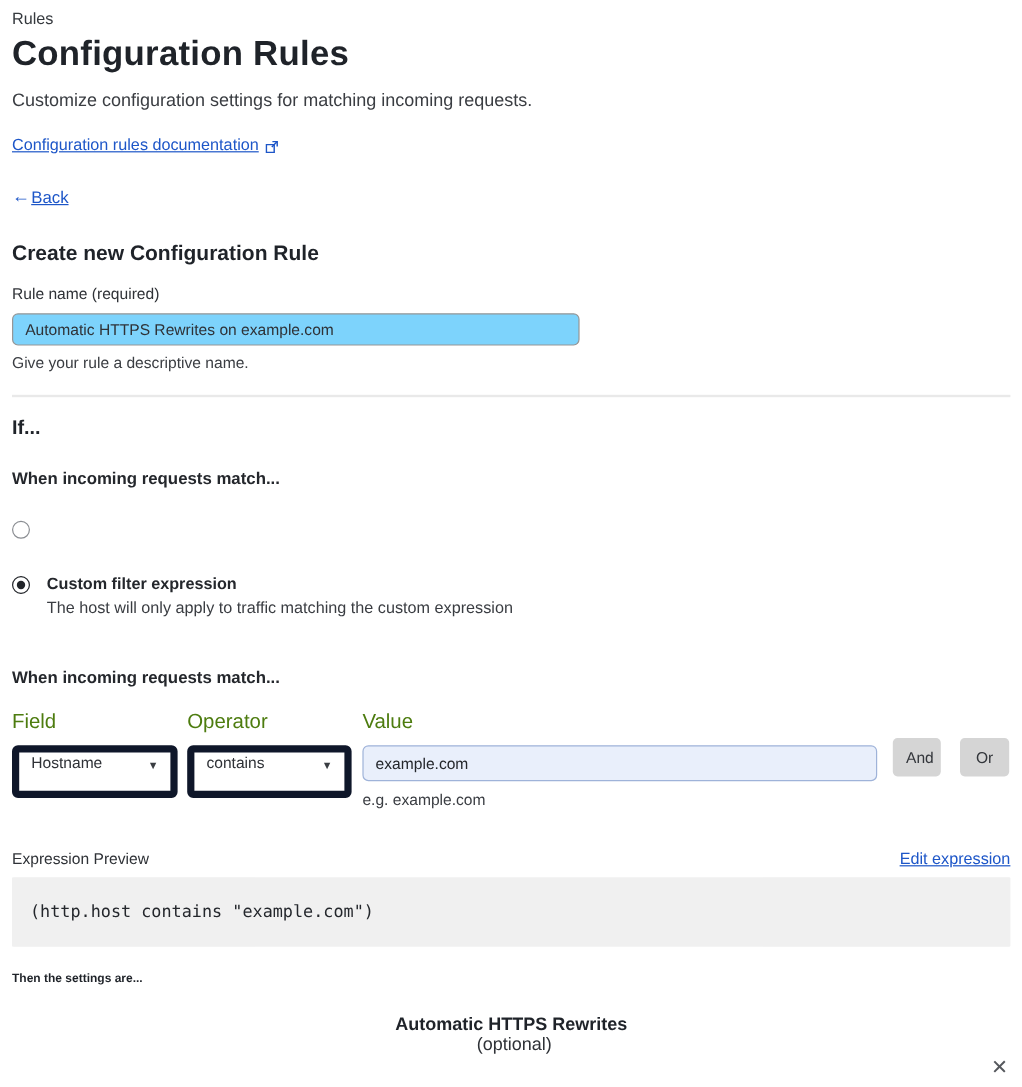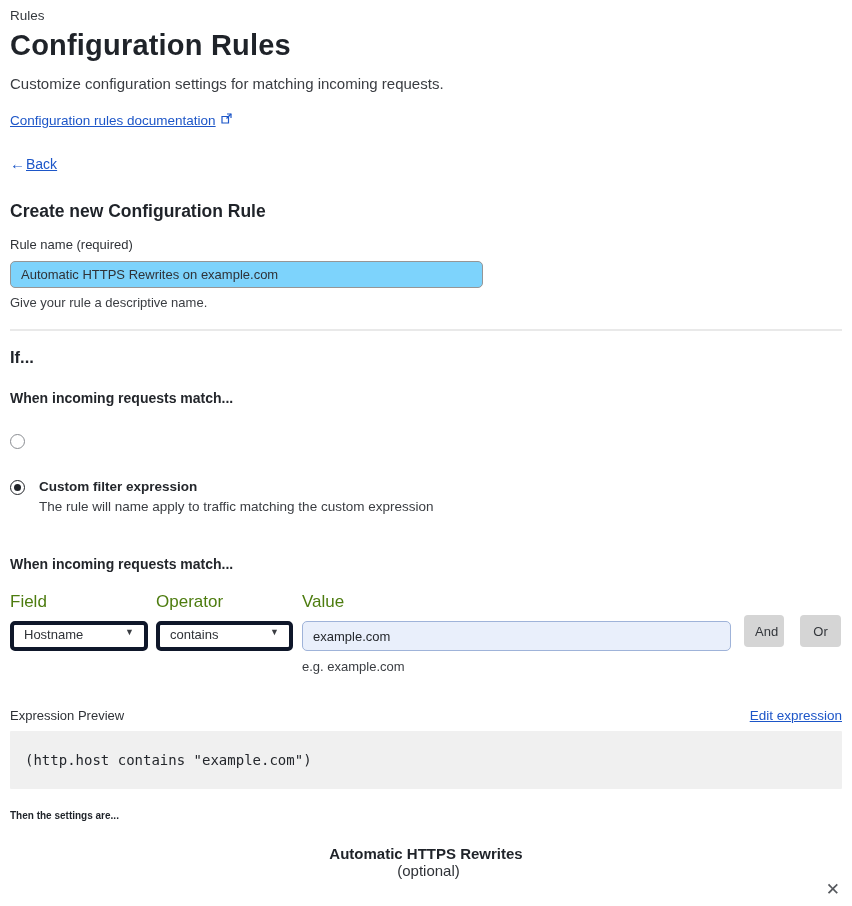--- a/index.html
+++ b/index.html
@@ -10,21 +10,21 @@
     color: #2f3237;
   }
   .container { padding: 8px 10px 0 10px; width: 852px; }
 
   
   .eyebrow { font-size: 13.5px; color: #35393e; font-weight: 400; }
   .page-title { font-size: 29px; font-weight: 700; color: #1f2329; margin-top: 6px; letter-spacing: .2px; }
   .subtitle { font-size: 15px; color: #3a3d42; margin-top: 13px; }
 
   a.link { color: #1d56c8; text-decoration: underline; cursor: pointer; }
-  .doc-link-row { margin-top: 21px; font-size: 13.5px; display: flex; align-items: flex-start; gap: 5px; }
+  .doc-link-row { margin-top: 21px; font-size: 13.5px; display: flex; align-items: flex-end; gap: 5px; }
   .ext-icon { display: inline-block; width: 11px; height: 11px; position: relative; }
   .ext-icon svg { display: block; }
 
   .back-row { margin-top: 27px; font-size: 14px; display: flex; align-items: center; }
   .back-arrow { color: #1d56c8; text-decoration: none; font-size: 15px; margin-right: 1px; }
 
   .section-heading { margin-top: 29px; font-size: 17.5px; font-weight: 700; color: #1f2329; }
 
   .field-label { margin-top: 15px; font-size: 13px; color: #2f3237; }
   .rule-name-input {
@@ -59,23 +59,23 @@
   .radio-desc { font-size: 13.5px; color: #3a3d42; margin-top: 5px; }
 
   .builder-heading { margin-top: 42px; font-size: 14px; font-weight: 700; color: #24272c; }
   .builder-row { margin-top: 20px; display: flex; align-items: flex-start; }
   .col-label { font-size: 17px; color: #4d7c0f; margin-bottom: 9px; }
   .col-field { width: 138px; margin-right: 8px; }
   .col-operator { width: 137px; margin-right: 9px; }
   .col-value { width: 429px; margin-right: 13px; }
 
   .select-box {
-    height: 30px; border: 4px solid #0f172a; border-radius: 5px;
-    background: #fff; display: flex; align-items: flex-start;
-    padding: 2px 10px; font-size: 13px; color: #2f3237; cursor: pointer;
+    height: 30px; border: 6px solid #0f172a; border-radius: 5px;
+    background: #fff; display: flex; align-items: flex-end;
+    padding: 16px 10px; font-size: 13px; color: #2f3237; cursor: pointer;
   }
   .select-box .caret { margin-left: auto; font-size: 9px; color: #3a3d42; }
 
   .value-input {
     width: 429px; height: 30px; border: 1px solid #9fb3d9; border-radius: 5px;
     background: #e9effb; padding: 0 10px; font-size: 13px; color: #24272c;
     font-family: "Liberation Sans", sans-serif; display: block; outline: none;
   }
   .value-help { margin-top: 8px; font-size: 13px; color: #3a3d42; }
 
@@ -148,21 +148,21 @@
   <div class="match-heading">When incoming requests match...</div>
 
   <div class="radio-group">
     <div class="radio-row">
       <span class="radio-circle"></span>
     </div>
     <div class="radio-row">
       <span class="radio-circle checked"></span>
       <span class="radio-texts">
         <div class="radio-label">Custom filter expression</div>
-        <div class="radio-desc">The rule will name apply to traffic matching the custom expression</div>
+        <div class="radio-desc">The host will only apply to traffic matching the custom expression</div>
       </span>
     </div>
   </div>
 
   <div class="builder-heading">When incoming requests match...</div>
 
   <div class="builder-row">
     <div class="col-field">
       <div class="col-label">Field</div>
       <div class="select-box">

